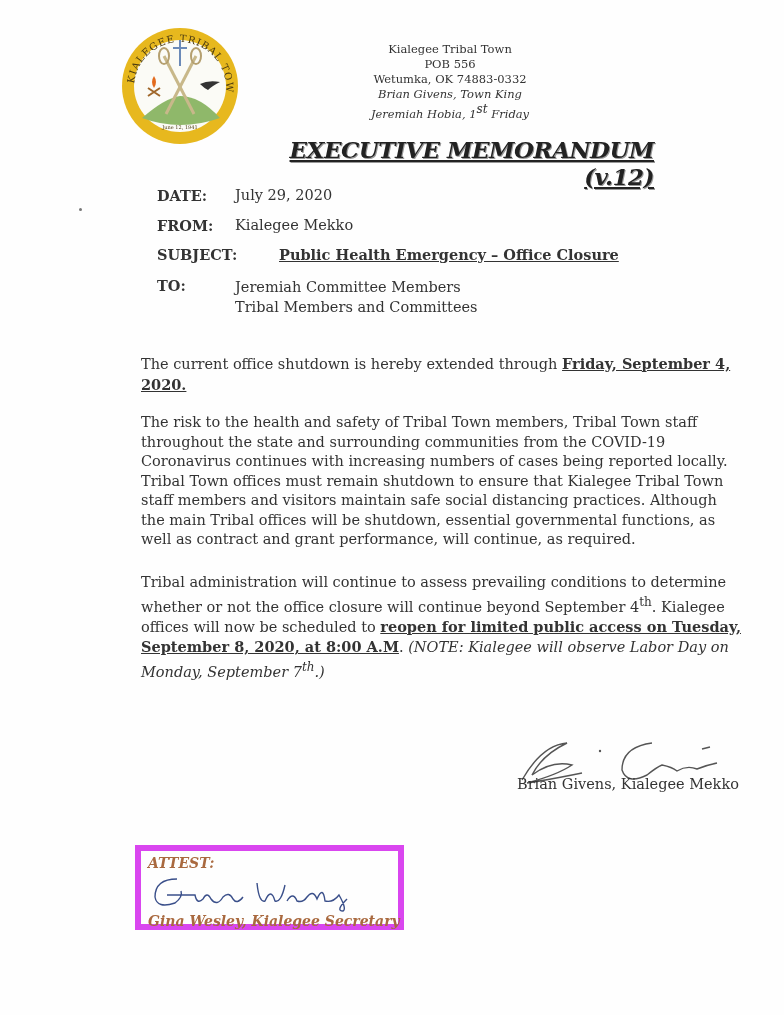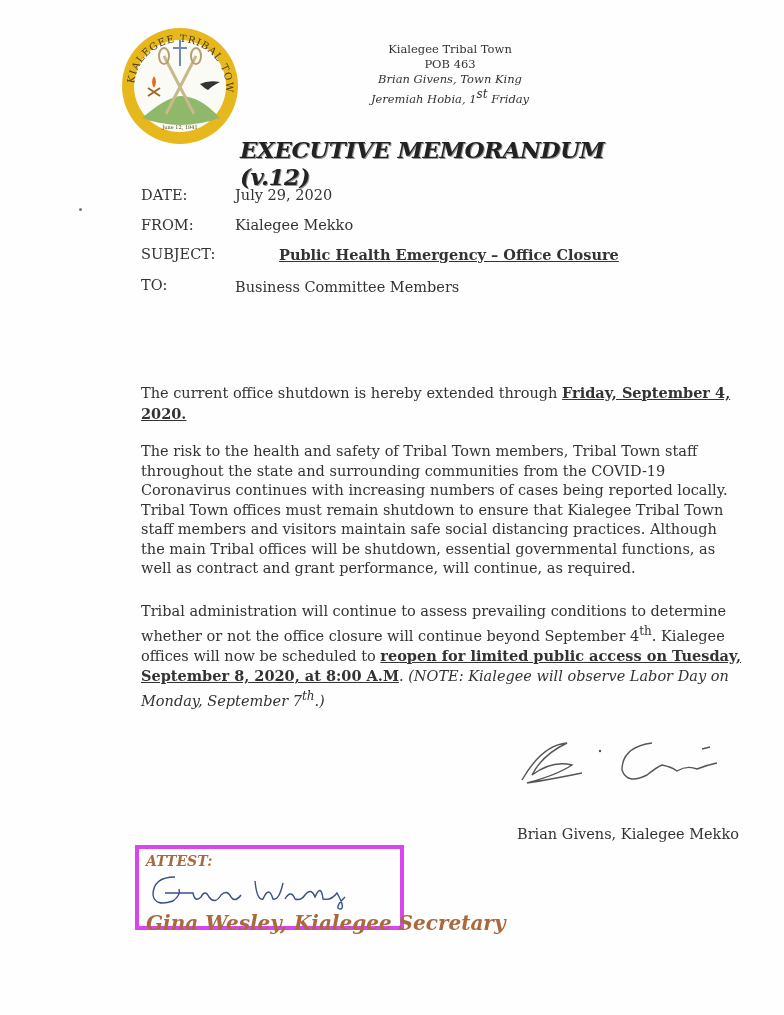--- a/index.html
+++ b/index.html
@@ -10,51 +10,50 @@
     }
     .page { position: absolute; left: 0; top: 0; width: 784px; height: 1015px; background: #fefefe; }
     .seal { position: absolute; left: 120px; top: 26px; width: 120px; height: 120px; }
     .letterhead {
       position: absolute; left: 330px; top: 42px; width: 240px; text-align: center;
       font-size: 11.5px; line-height: 15px; color: #333;
     }
     .letterhead .it { font-style: italic; }
     .letterhead sup { font-size: 12px; }
     .title {
-      position: absolute; left: 240px; top: 136px; width: 414px; text-align: left;
-      font-size: 23px; font-weight: bold; font-style: italic; 
+      position: absolute; left: 240px; top: 136px; width: 414px; text-align: right;
+      font-size: 23px; font-weight: bold; font-style: italic; text-decoration: underline;
       letter-spacing: -0.5px; color: #222;
       text-shadow: 1px 1px 0 #999;
     }
     .hdr { position: absolute; left: 141px; font-size: 14.5px; color: #333; }
-    .hdr .lbl { position: absolute; left: 0; width: 90px; }
+    .hdr .lbl { position: absolute; left: 16px; width: 90px; font-weight: bold; }
     .hdr .val { position: absolute; left: 94px; white-space: nowrap; }
     .hdr .val.subj { font-weight: bold; text-decoration: underline; margin-left: 44px; }
     .to-list { position: absolute; left: 235px; top: 277px; font-size: 14.5px; line-height: 20px; color: #333; }
     .para {
       position: absolute; left: 141px; width: 600px; font-size: 14.5px; line-height: 19.5px;
       color: #333;
-      margin-top: 29px;
     }
     .para b { text-decoration: underline; }
     .para i { font-style: italic; }
     .para sup { font-size: 12px; }
     .sig-area { position: absolute; left: 512px; top: 735px; width: 220px; height: 70px; }
-    .sig-name { position: absolute; left: 517px; top: 826px; font-size: 14.5px; color: #333; white-space: nowrap; }
+    .sig-name { position: absolute; left: 517px; top: 776px; font-size: 14.5px; color: #333; white-space: nowrap; }
     .attest {
       position: absolute; left: 135px; top: 845px; width: 269px; height: 85px;
-      border: 4px solid #d946ef; box-sizing: border-box;
+      border: 6px solid #d946ef; box-sizing: border-box;
     }
     .attest .label {
       position: absolute; left: 7px; top: 4px; font-size: 14px; font-weight: bold; font-style: italic;
       color: #a9693f;
     }
     .attest .sig { position: absolute; left: 6px; top: 22px; width: 220px; height: 40px; }
     .attest .name {
-      position: absolute; left: 7px; top: 62px; font-size: 20px; font-weight: bold; font-style: italic;
+      position: absolute; left: 7px; top: 62px; font-size: 14px; font-weight: bold; font-style: italic;
       color: #a9693f; white-space: nowrap;
     }
     .dot { position: absolute; left: 79px; top: 208px; width: 3px; height: 3px; background: #777; border-radius: 50%; }
   </style>
 </head>
 <body>
 
 <div class="page">
 
   <svg class="seal" viewBox="0 0 120 120">
@@ -72,21 +71,22 @@
     <ellipse cx="44" cy="30" rx="5" ry="8" fill="none" stroke="#b5a070" stroke-width="2"></ellipse>
     <ellipse cx="76" cy="30" rx="5" ry="8" fill="none" stroke="#b5a070" stroke-width="2"></ellipse>
     <path d="M 28 62 L 40 70 M 40 62 L 28 70" stroke="#a0672a" stroke-width="2"></path>
     <path d="M 34 50 Q 30 56 34 62 Q 38 56 34 50 Z" fill="#e36b1e"></path>
     <path d="M 80 58 Q 88 54 100 56 Q 92 60 88 64 Q 84 62 80 58 Z" fill="#333"></path>
     <text x="60" y="103" font-size="5" text-anchor="middle" fill="#4a3a10">June 12, 1941</text>
   </svg>
 
   <div class="letterhead">
     <div>Kialegee Tribal Town</div>
-    <div>POB 463</div>
+    <div>POB 556</div>
+    <div>Wetumka, OK 74883-0332</div>
     <div class="it">Brian Givens, Town King</div>
     <div class="it"><span>Jeremiah Hobia, 1</span><sup>st</sup><span> Friday</span></div>
   </div>
 
   <div class="title">EXECUTIVE MEMORANDUM (v.12)</div>
 
   <div class="dot"></div>
 
   <div class="hdr" style="top:187px;">
     <span class="lbl">DATE:</span>
@@ -97,21 +97,22 @@
     <span class="val">Kialegee Mekko</span>
   </div>
   <div class="hdr" style="top:246px;">
     <span class="lbl">SUBJECT:</span>
     <span class="val subj">Public Health Emergency – Office Closure</span>
   </div>
   <div class="hdr" style="top:277px;">
     <span class="lbl">TO:</span>
   </div>
   <div class="to-list">
-    <div>Business Committee Members</div>
+    <div>Jeremiah Committee Members</div>
+    <div>Tribal Members and Committees</div>
   </div>
 
   <div class="para" style="top:354px;">
     <span>The current office shutdown is hereby extended through </span><b>Friday, September 4, 2020.</b>
   </div>
 
   <div class="para" style="top:413px;">The risk to the health and safety of Tribal Town members, Tribal Town staff throughout the state and surrounding communities from the COVID-19 Coronavirus continues with increasing numbers of cases being reported locally.  Tribal Town offices must remain shutdown to ensure that Kialegee Tribal Town staff members and visitors maintain safe social distancing practices.  Although the main Tribal offices will be shutdown, essential governmental functions, as well as contract and grant performance, will continue, as required.</div>
 
   <div class="para" style="top:573px;">
     <span>Tribal administration will continue to assess prevailing conditions to determine whether or not the office closure will continue beyond September 4</span><sup>th</sup><span>.  Kialegee offices will now be scheduled to </span><b>reopen for limited public access on Tuesday, September 8, 2020, at 8:00 A.M</b><span>. </span><i><span>(NOTE: Kialegee will observe Labor Day on Monday, September 7</span><sup>th</sup><span>.)</span></i>

